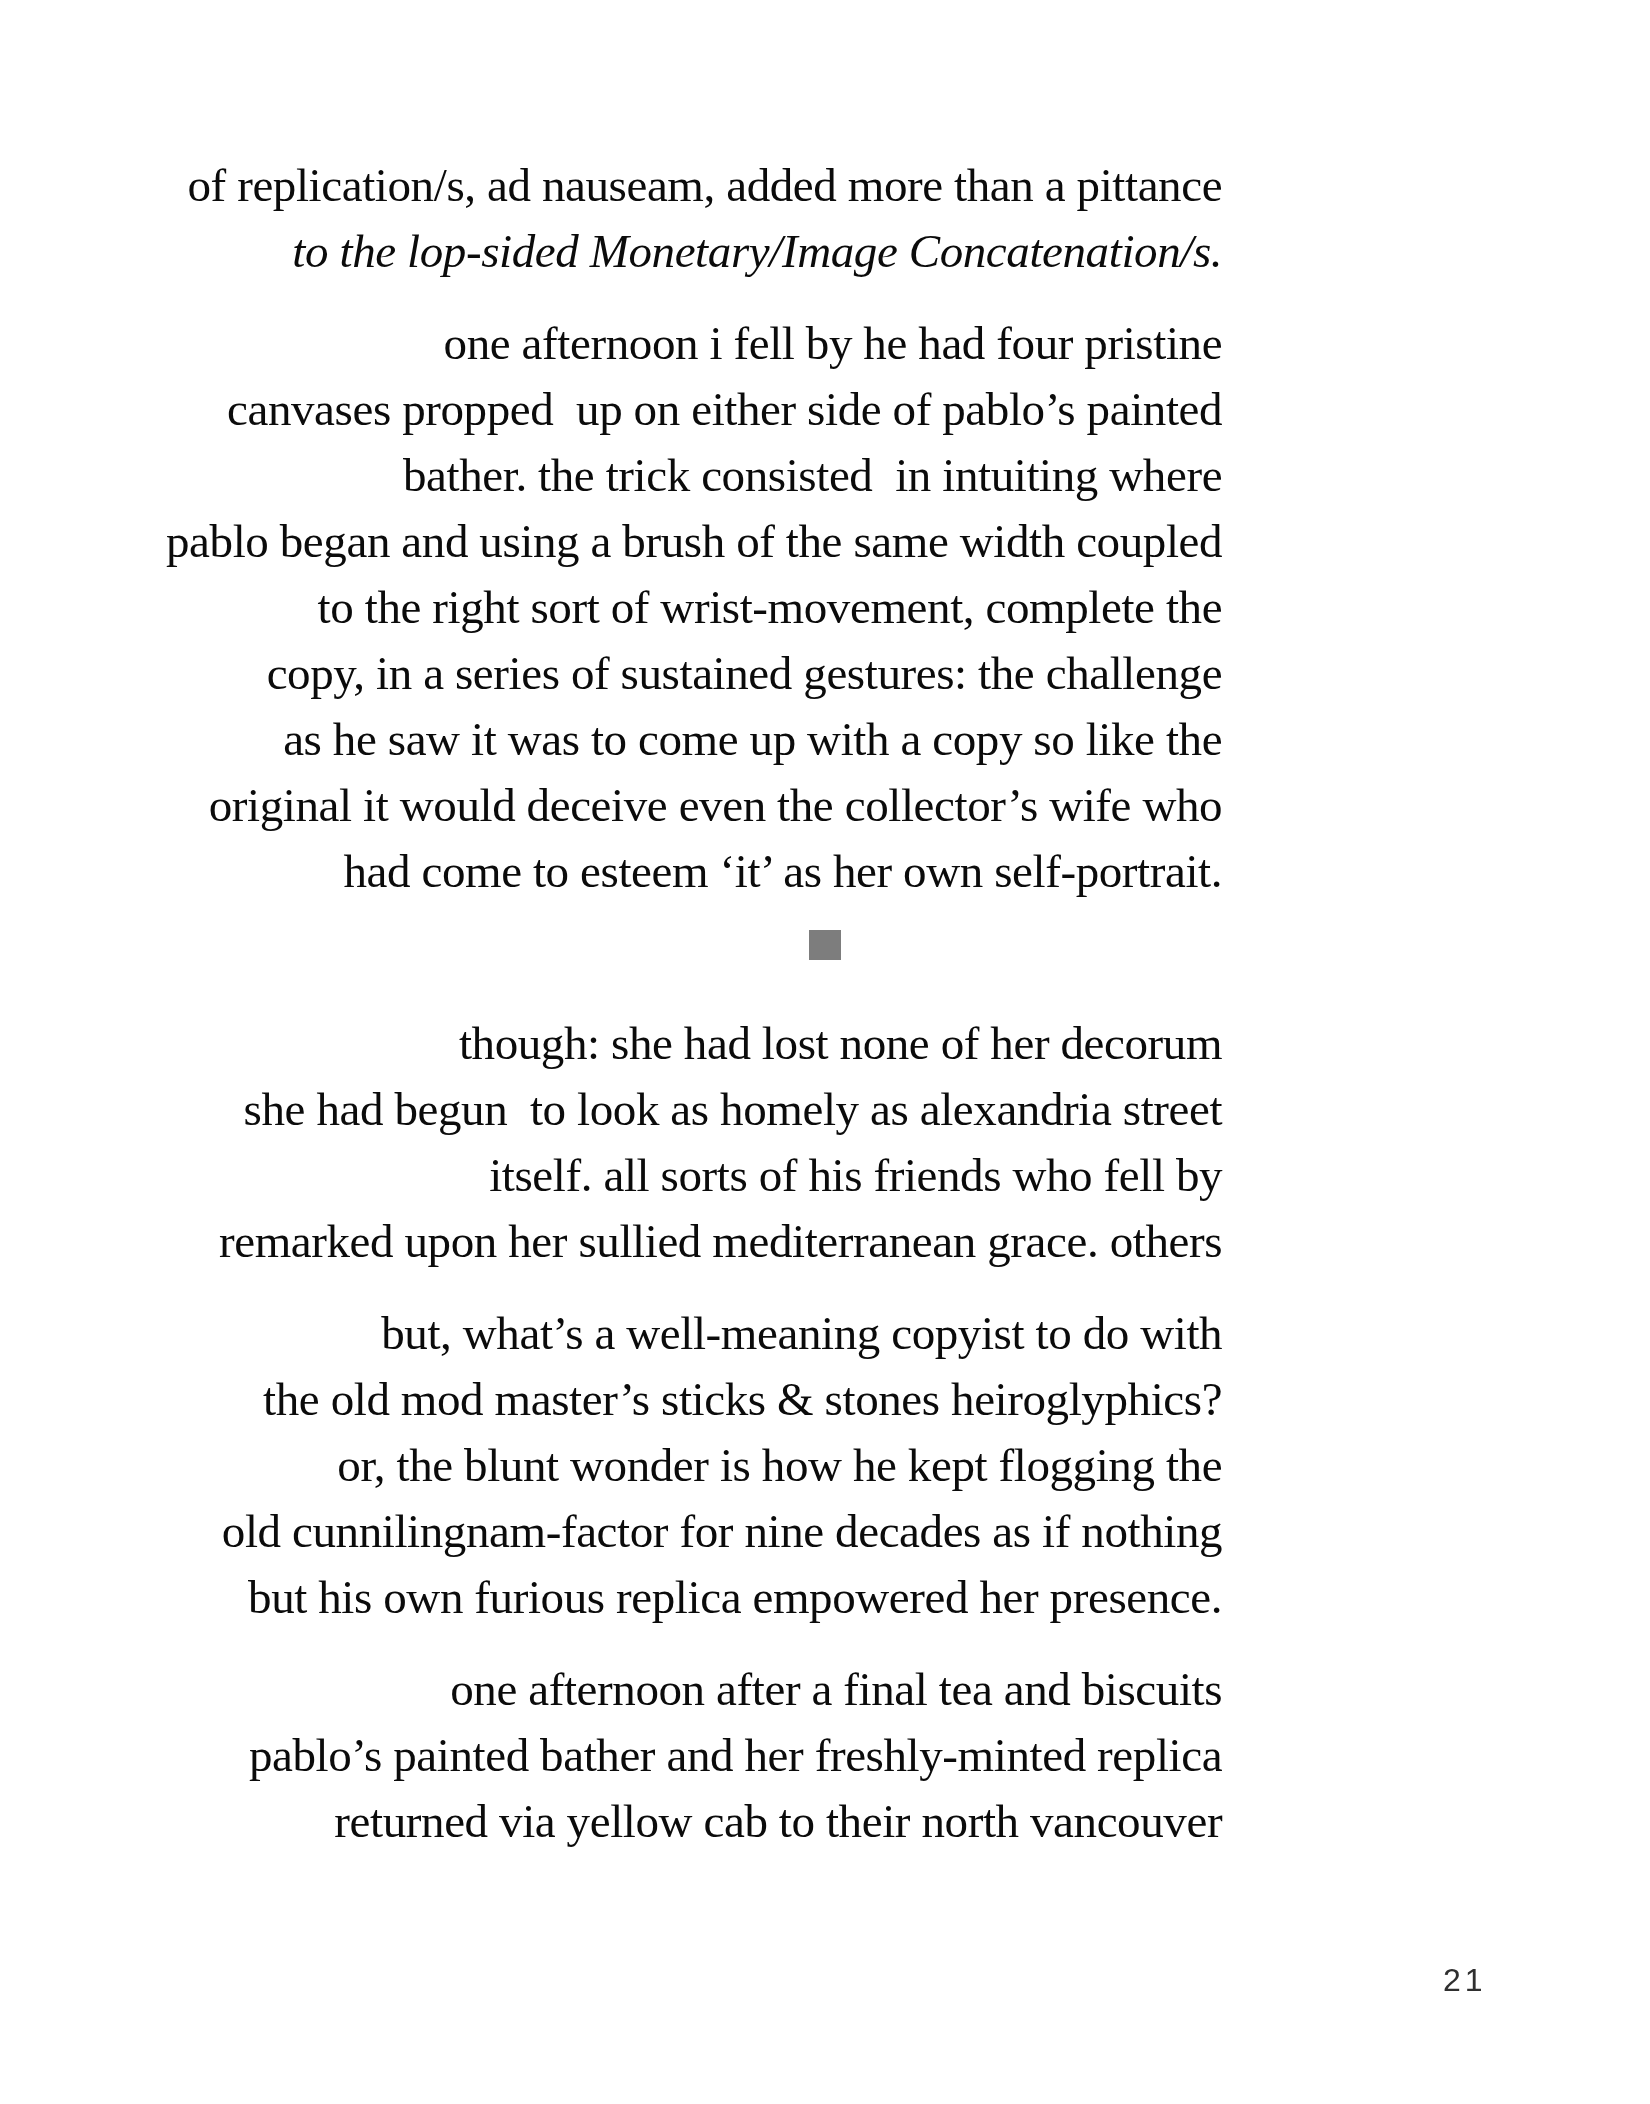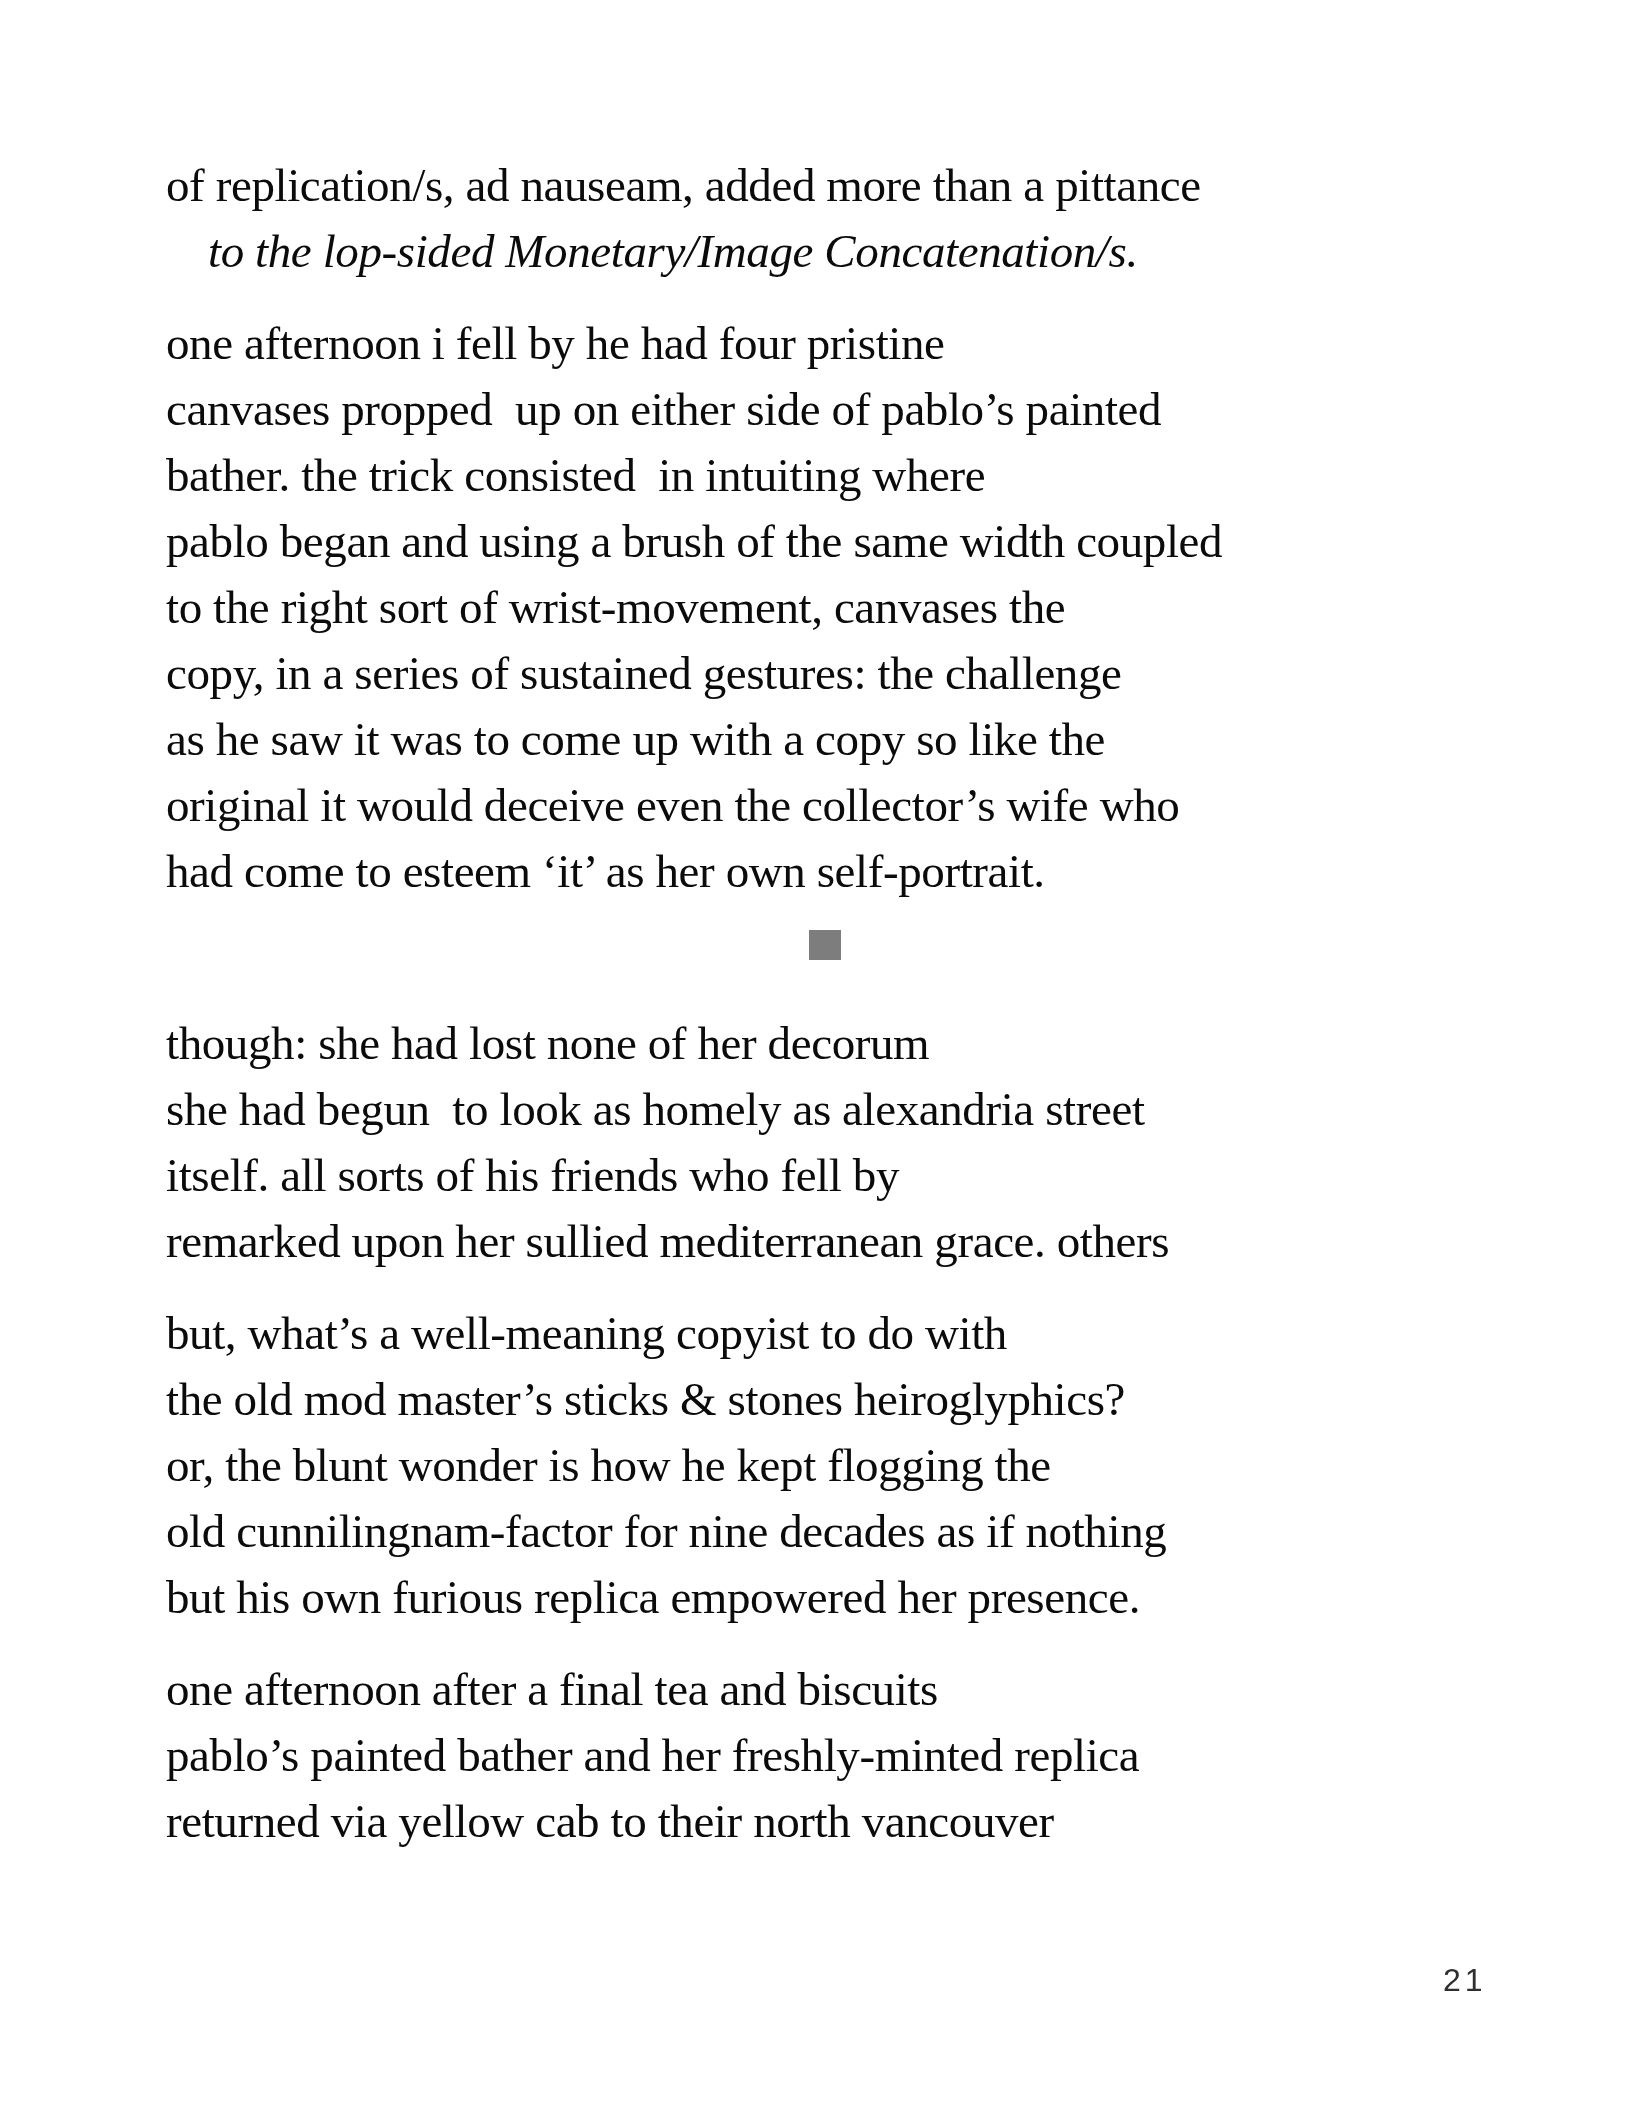--- a/index.html
+++ b/index.html
@@ -19,20 +19,21 @@
     position: absolute;
     left: 166px;
     top: 152px;
     font-size: 47px;
     line-height: 66px;
     letter-spacing: -0.4px;
     color: #0b0b0b;
   }
   .stanza {
     margin: 0 0 26px 0;
+    text-align: right;
   }
   .line {
     white-space: pre;
   }
   .line.indented {
     padding-left: 42px;
     font-style: italic;
   }
   .ornament {
     width: 32px;
@@ -57,21 +58,21 @@
   <div class="poem" id="poem">
       <div class="stanza">
         <div class="line">of replication/s, ad nauseam, added more than a pittance</div>
         <div class="line indented">to the lop-sided Monetary/Image Concatenation/s.</div>
       </div>
       <div class="stanza">
         <div class="line">one afternoon i fell by he had four pristine</div>
         <div class="line">canvases propped  up on either side of pablo’s painted</div>
         <div class="line">bather. the trick consisted  in intuiting where</div>
         <div class="line">pablo began and using a brush of the same width coupled</div>
-        <div class="line">to the right sort of wrist-movement, canvases the</div>
+        <div class="line">to the right sort of wrist-movement, complete the</div>
         <div class="line">copy, in a series of sustained gestures: the challenge</div>
         <div class="line">as he saw it was to come up with a copy so like the</div>
         <div class="line">original it would deceive even the collector’s wife who</div>
         <div class="line">had come to esteem ‘it’ as her own self-portrait.</div>
       </div>
       <div class="ornament" style="background: rgb(125, 125, 125);"></div>
       <div class="stanza">
         <div class="line">though: she had lost none of her decorum</div>
         <div class="line">she had begun  to look as homely as alexandria street</div>
         <div class="line">itself. all sorts of his friends who fell by</div>

